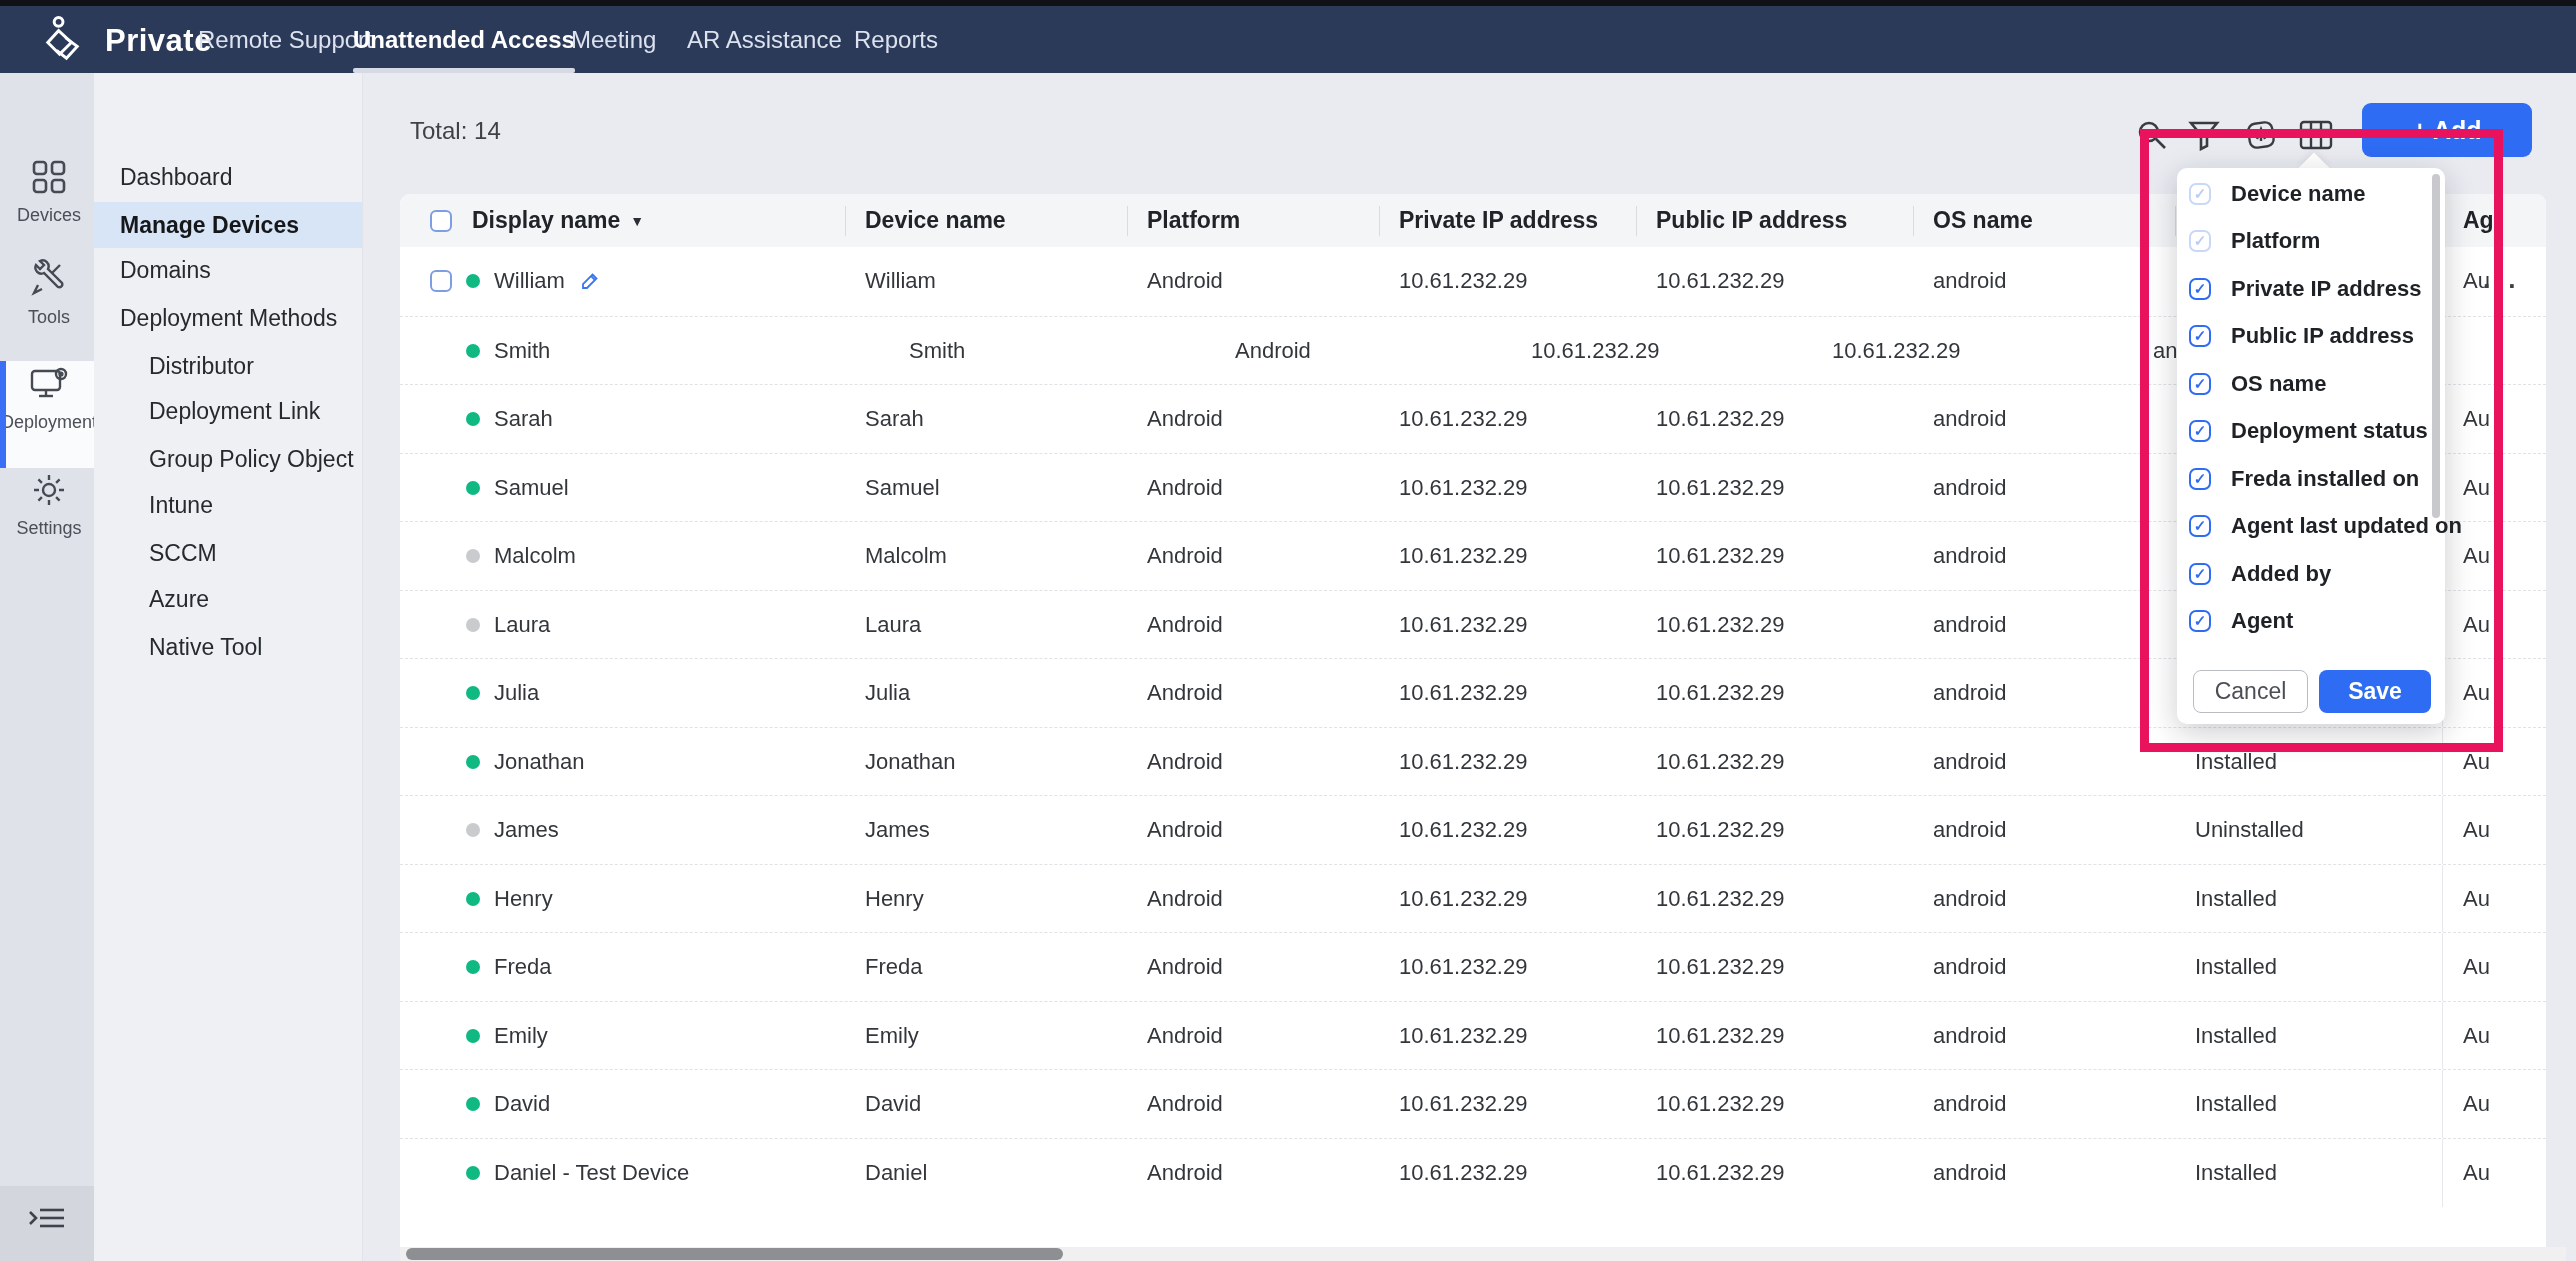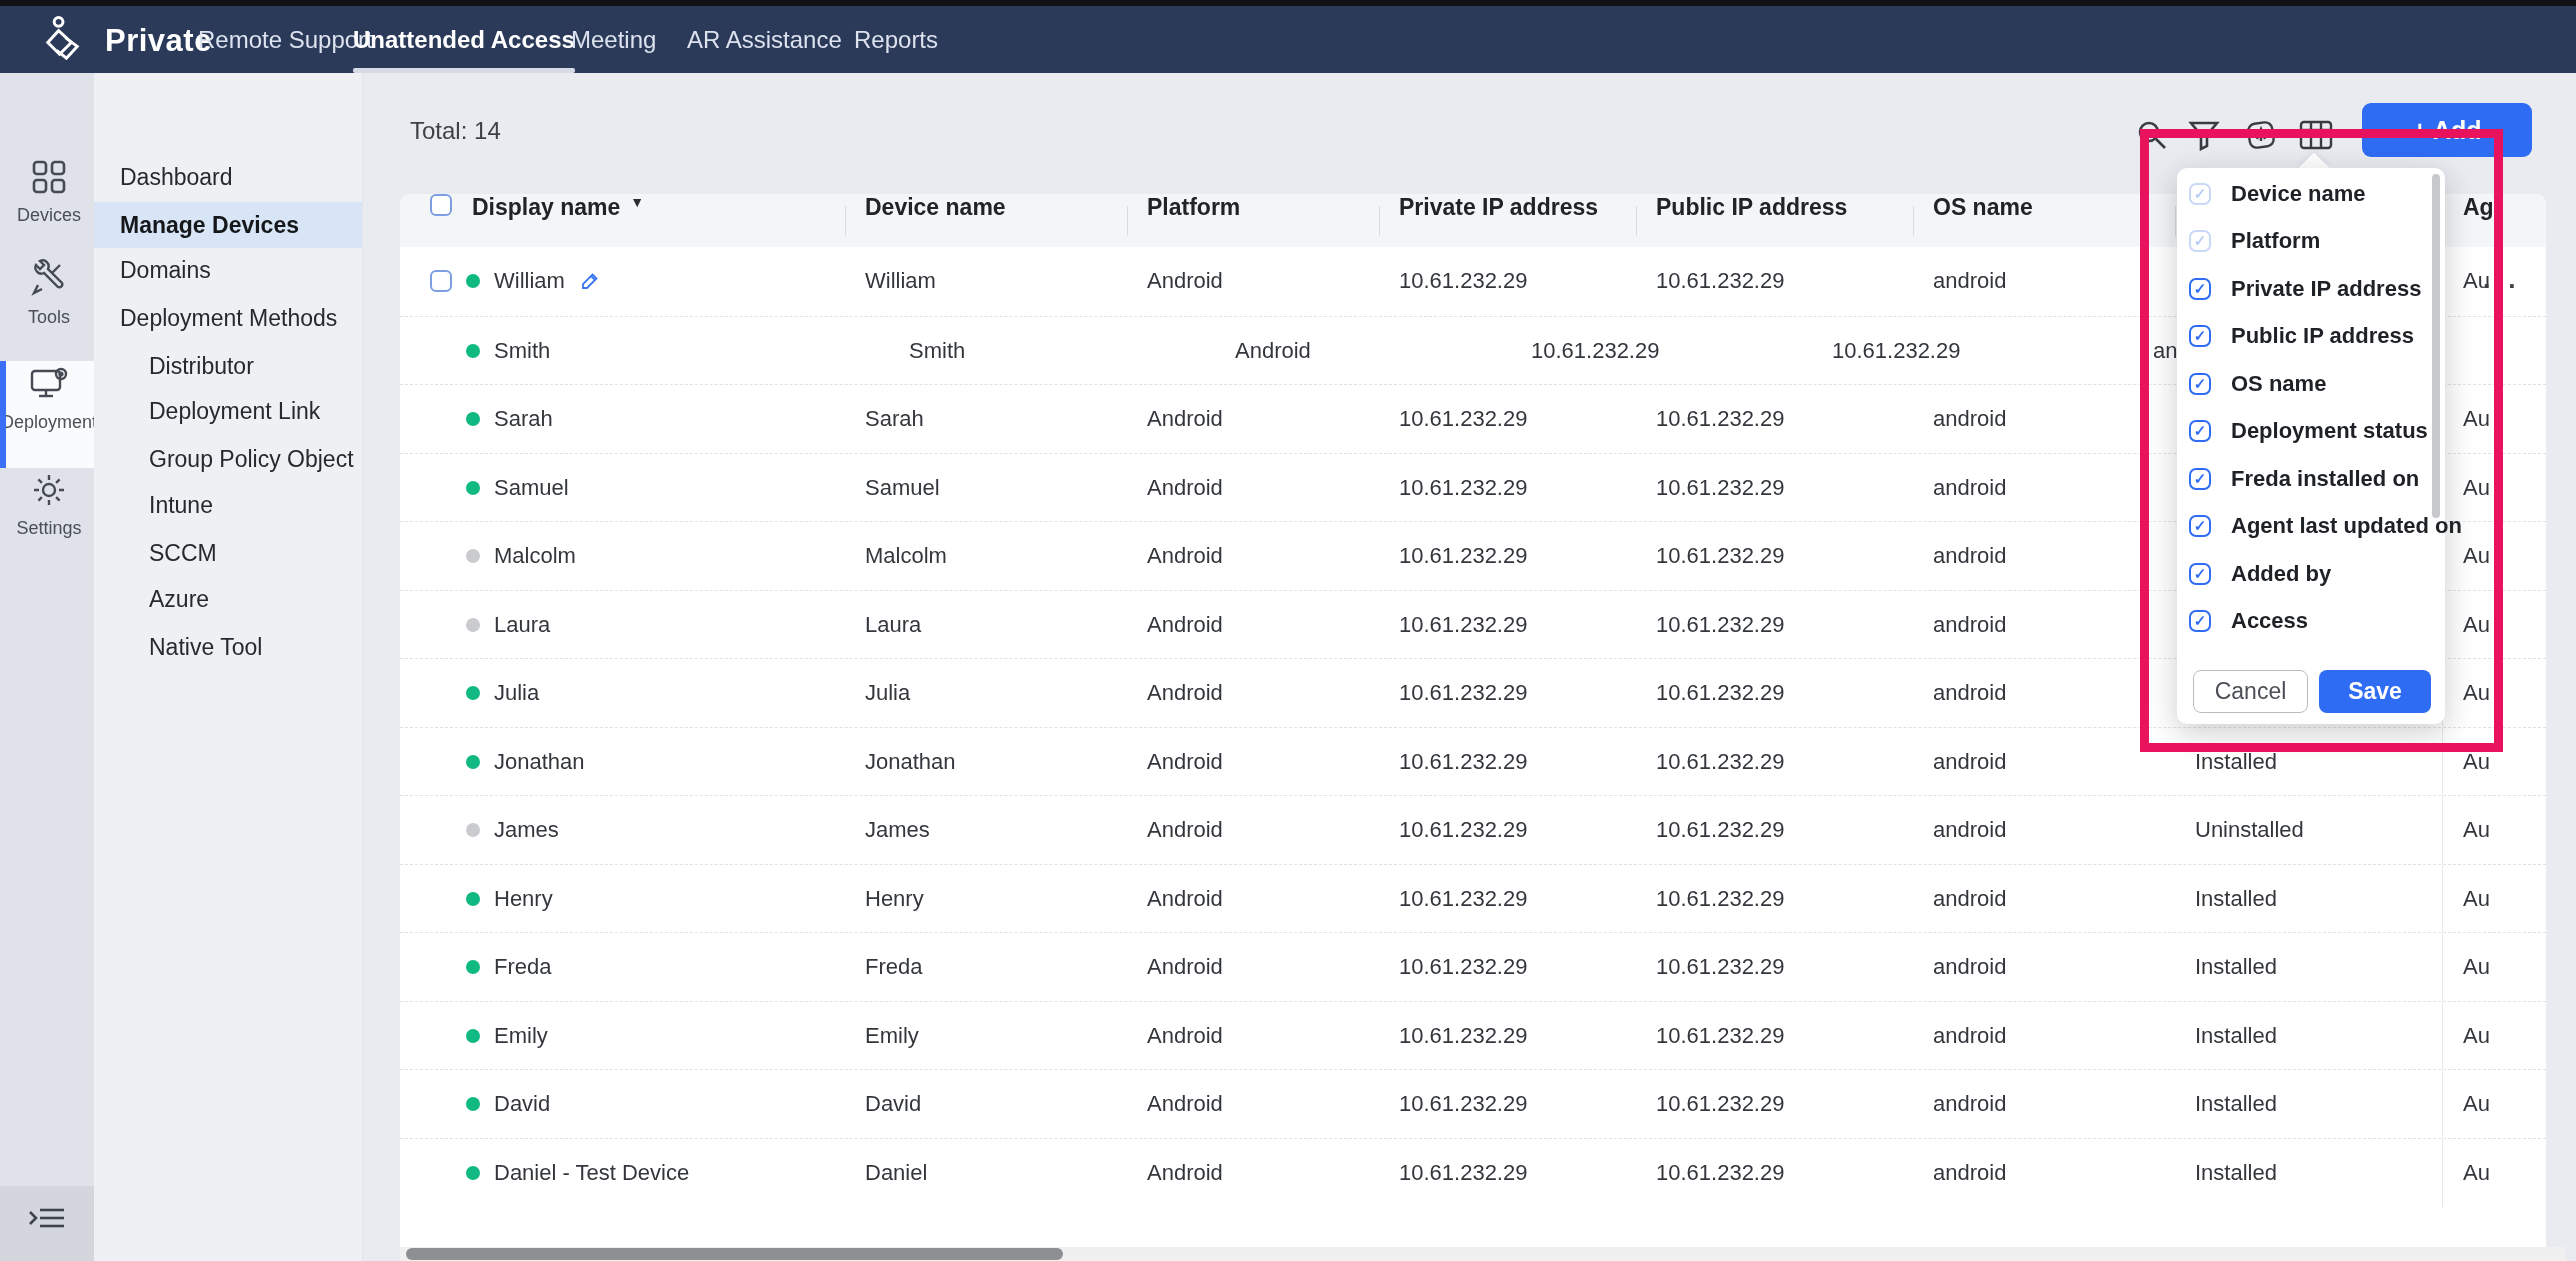--- a/index.html
+++ b/index.html
@@ -36,21 +36,21 @@
   
   .total{position:absolute;left:410px;top:117px;font-size:24px;color:#3e4247;z-index:5;}
   .tbicon{position:absolute;top:115px;width:40px;height:40px;display:flex;align-items:center;justify-content:center;cursor:pointer;z-index:5;}
   .tbicon svg{stroke:#383c42;}
   .addbtn{position:absolute;left:2362px;top:103px;width:170px;height:54px;background:#2e6cf3;border:none;border-radius:9px;color:#fff;font-size:25px;font-weight:600;font-family:"Liberation Sans",sans-serif;cursor:pointer;z-index:5;}
 
   
   .tablewrap{position:absolute;left:400px;top:194px;width:2146px;height:1054px;background:#fff;border-radius:10px 10px 0 0;z-index:1;}
   .tgrid{display:grid;grid-template-columns:445px 282px 252px 257px 277px 262px 267px 105px;}
   .thead{position:absolute;left:0;top:0;width:2146px;height:53px;background:#f4f5f7;border-radius:10px 10px 0 0;}
-  .th{position:relative;display:flex;align-items:flex-start;font-size:23px;font-weight:700;color:#202327;height:53px;}
+  .th{position:relative;display:flex;align-items:center;font-size:23px;font-weight:700;color:#202327;height:53px;}
   .th .htext{padding-left:20px;}
   .th.sep::before{content:"";position:absolute;left:0;top:12px;width:1px;height:30px;background:#d9dbdf;}
   .th.agent{border-left:1px solid #e2e4e8;}
   .trow{position:absolute;left:0;width:2146px;height:68px;background:#fff;}
   .trow.bline{border-top:1px dashed #e0e2e6;}
   .td{display:flex;align-items:center;font-size:22px;color:#33373c;height:68px;overflow:hidden;}
   .td .ctext{padding-left:20px;white-space:nowrap;}
   .td.agent{border-left:1px solid #e6e8ec;position:relative;}
   .namecell{display:flex;align-items:center;gap:14px;padding-left:30px;}
   .cbx{width:22px;height:22px;border:2px solid #7d9ee2;border-radius:6px;background:#fff;box-sizing:border-box;flex:0 0 auto;cursor:pointer;}
@@ -750,21 +750,21 @@
           <div class="pitem" style="top: 334px;">
             <span class="pcb on">✓</span>
             <span class="plabel">Agent last updated on</span>
           </div>
           <div class="pitem" style="top: 382px;">
             <span class="pcb on">✓</span>
             <span class="plabel">Added by</span>
           </div>
           <div class="pitem" style="top: 429px;">
             <span class="pcb on">✓</span>
-            <span class="plabel">Access</span>
+            <span class="plabel">Agent</span>
           </div>
         </div>
       <div class="pscroll"></div>
       <button class="pbtn cancel">Cancel</button>
       <button class="pbtn save">Save</button>
     </div>
 
     <div class="redbox"></div>
   </main>
 </div>

